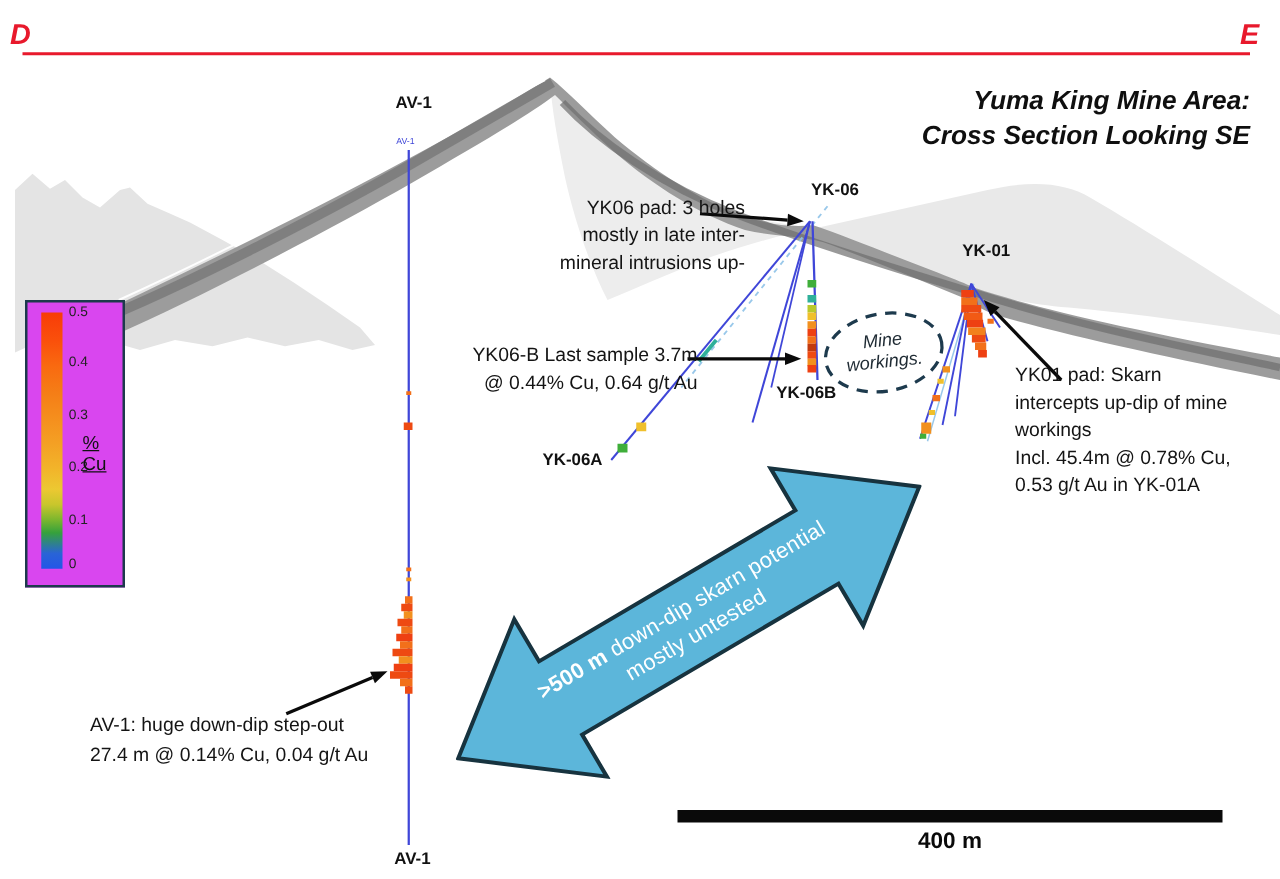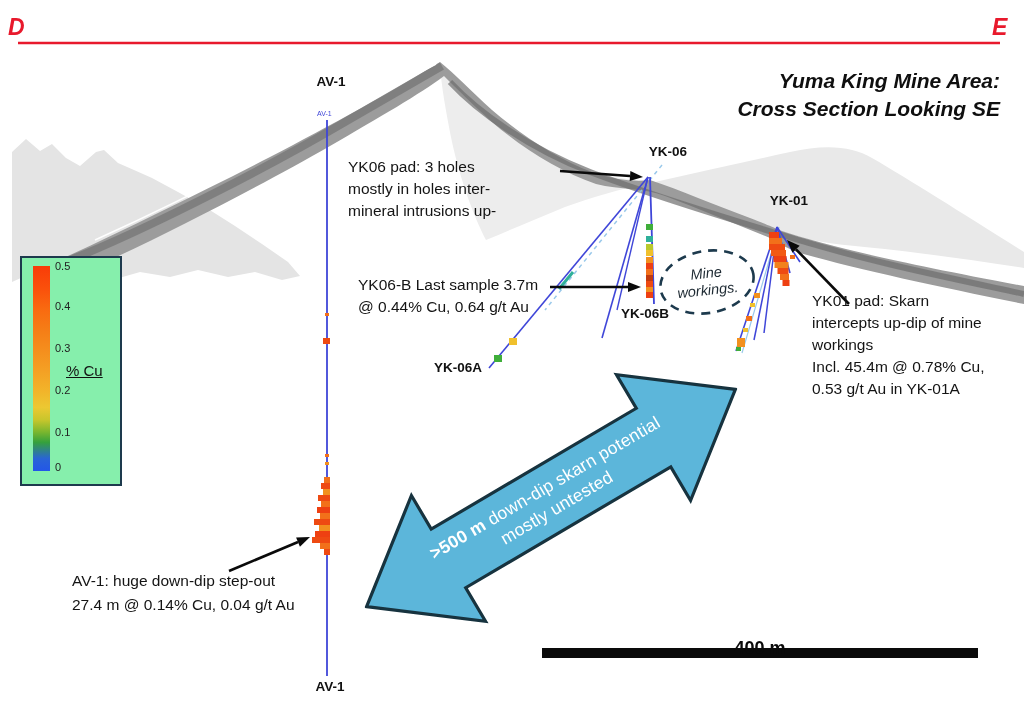--- a/index.html
+++ b/index.html
@@ -5,22 +5,22 @@
   html,body{margin:0;padding:0;background:#fff;}
   #stage{position:relative;width:1024px;height:703px;background:#fff;overflow:hidden;
          font-family:"Liberation Sans",sans-serif;color:#1a1a1a;}
   #scene{position:absolute;left:0;top:0;}
   .abs{position:absolute;}
   .marker{font-size:23px;font-style:italic;font-weight:600;color:#e8192c;}
   .title{font-size:21px;font-weight:bold;font-style:italic;line-height:1.35;text-align:center;color:#0f0f0f;}
   .holelbl{font-size:13.5px;font-weight:bold;color:#111;transform:translateX(-50%);white-space:nowrap;}
   .tinylbl{font-size:7px;color:#3f46d8;}
   .ann{font-size:15.5px;line-height:22px;color:#141414;white-space:nowrap;}
-  .ann.center{text-align:left;}
-  .legend-box{width:102px;height:230px;border:2.5px solid #1d3a4d;background:#86efac;box-sizing:border-box;margin-top:16px;}
+  .ann.center{text-align:right;}
+  .legend-box{width:80px;height:230px;border:2.5px solid #1d3a4d;background:#d946ef;box-sizing:border-box;}
   .legend-bar{position:absolute;left:11px;top:8px;width:17px;height:205px;
       background:linear-gradient(to top,
         #2356e8 0%, #2964d6 6%, #35a13c 14%, #7ab62e 19%, #c8c62c 25%,
         #ecc832 31%, #f2b42a 39%, #f4a024 49%, #f58e1d 59%, #f57d16 69%,
         #f96a10 79%, #fa500b 89%, #f83c08 100%);}
   .legend-tick{position:absolute;left:33px;font-size:11px;color:#222;}
   .legend-unit{position:absolute;left:44px;top:104px;font-size:15px;color:#111;text-decoration:underline;}
   .mw{font-size:14.5px;font-style:italic;color:#1e2a33;text-align:center;line-height:17px;transform:translate(-50%,-50%) rotate(-6deg);}
   .bigarrow{width:432px;height:170px;transform:rotate(-30.5deg);}
   .bigarrow-txt{position:absolute;inset:0;display:flex;flex-direction:column;align-items:center;justify-content:center;
@@ -141,21 +141,21 @@
   <div class="abs holelbl" style="left:331px;top:74px;">AV-1</div>
   <div class="abs tinylbl" style="left:317px;top:110px;">AV-1</div>
   <div class="abs holelbl" style="left:668px;top:144px;">YK-06</div>
   <div class="abs holelbl" style="left:789px;top:193px;">YK-01</div>
   <div class="abs holelbl" style="left:458px;top:360px;">YK-06A</div>
   <div class="abs holelbl" style="left:645px;top:306px;">YK-06B</div>
   <div class="abs holelbl" style="left:330px;top:679px;">AV-1</div>
 
   <div class="abs ann center" style="left:348px;top:156px;width:248px;">
     <div>YK06 pad: 3 holes</div>
-    <div>mostly in holes inter-</div>
+    <div>mostly in late inter-</div>
     <div>mineral intrusions up-</div>
   </div>
 
   <div class="abs ann center" style="left:358px;top:274px;width:200px;">
     <div>YK06-B Last sample 3.7m</div>
     <div>@ 0.44% Cu, 0.64 g/t Au</div>
   </div>
 
   <div class="abs ann" style="left:812px;top:290px;">
     <div>YK01 pad: Skarn</div>
@@ -178,14 +178,14 @@
   <div class="abs bigarrow" style="left:335px;top:413px;">
     <svg width="432" height="170" viewBox="0 0 432 170">
       <polygon points="2,85 97,12 97,51 335,51 335,12 430,85 335,158 335,119 97,119 97,158" fill="#5cb6da" stroke="#17333f" stroke-width="3.2" stroke-linejoin="miter"></polygon>
     </svg>
     <div class="bigarrow-txt">
       <div><b>&gt;500 m</b><span> down-dip skarn potential</span></div>
       <div>mostly untested</div>
     </div>
   </div>
 
-  <div class="abs scalelbl" style="left:760px;top:638px;">400 m</div>
+  <div class="abs scalelbl" style="left:760px;top:662px;">400 m</div>
 </div>
 
 </body></html>

